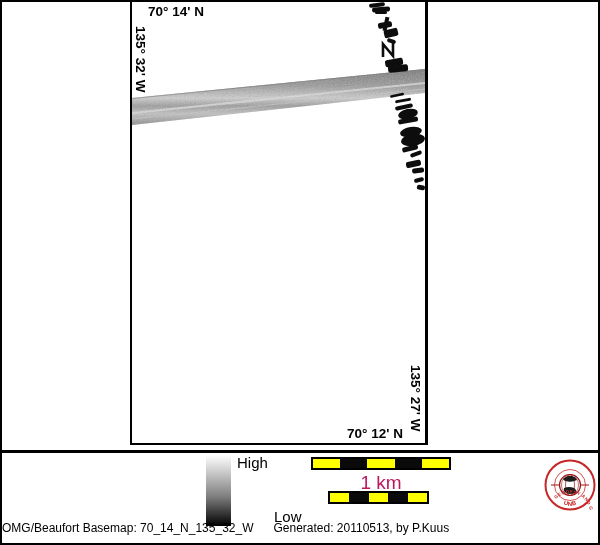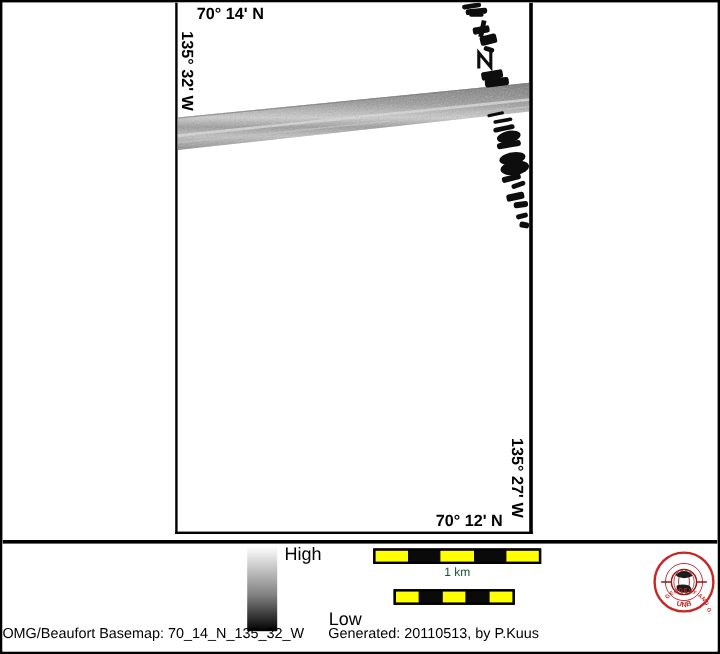--- a/index.html
+++ b/index.html
@@ -4,21 +4,21 @@
 <style>
   * { margin:0; padding:0; box-sizing:border-box; }
   body { background:#888; font-family:"Liberation Sans", sans-serif; }
   .page {
     position:relative; width:600px; height:545px;
     background:#ffffff; border:2px solid #000; overflow:hidden;
   }
 
   
   .map-box {
-    position:absolute; left:144px; top:0; width:298px; height:443px;
+    position:absolute; left:128px; top:0; width:298px; height:443px;
     border:2px solid #000; border-top:none; border-right-width:3px;
     background:#fff;
   }
   .map-art { position:absolute; left:0; top:0; width:293px; height:441px; display:block; }
   .coord { position:absolute; font-weight:bold; font-size:13.5px; color:#000; white-space:nowrap; }
   .coord.top-lat { left:16px; top:2px; }
   .coord.bottom-lat { right:22px; bottom:2px;margin-left:28px; }
   .vcoord { writing-mode:vertical-rl; }
   .coord.left-lon { left:1px; top:24px; }
   .coord.right-lon { right:2px; bottom:12px; }
@@ -64,21 +64,21 @@
   .cb-label.high { left:235px; top:1px; }
   .cb-label.low  { left:235px; top:55px;margin-left:37px; }
 
   
   .scalebar { position:absolute; height:13px; border:2px solid #000; display:flex; background:#0a0a0a; }
   .scalebar.km { left:309px; top:4px; width:140px; }
   .scalebar.nm { left:326px; top:38px; width:101px; }
   .scalebar .seg { flex:1 1 auto; }
   .seg.y { background:#ffff00; }
   .seg.b { background:#0a0a0a; }
-  .sb-label { position:absolute; text-align:center; font-size:10px; color:#14532d; }
+  .sb-label { position:absolute; text-align:center; font-size:19px; color:#be185d; }
   .sb-label.km { left:309px; width:140px; top:19px; }
   .sb-label.nm { left:326px; width:101px; top:53px; }
 
   
   .seal { position:absolute; left:542px; top:6px; width:52px; height:52px; }
 
   
   .footer-line {
     position:absolute; left:0; top:68px; width:100%; 
     font-size:12px; color:#000; white-space:nowrap;

